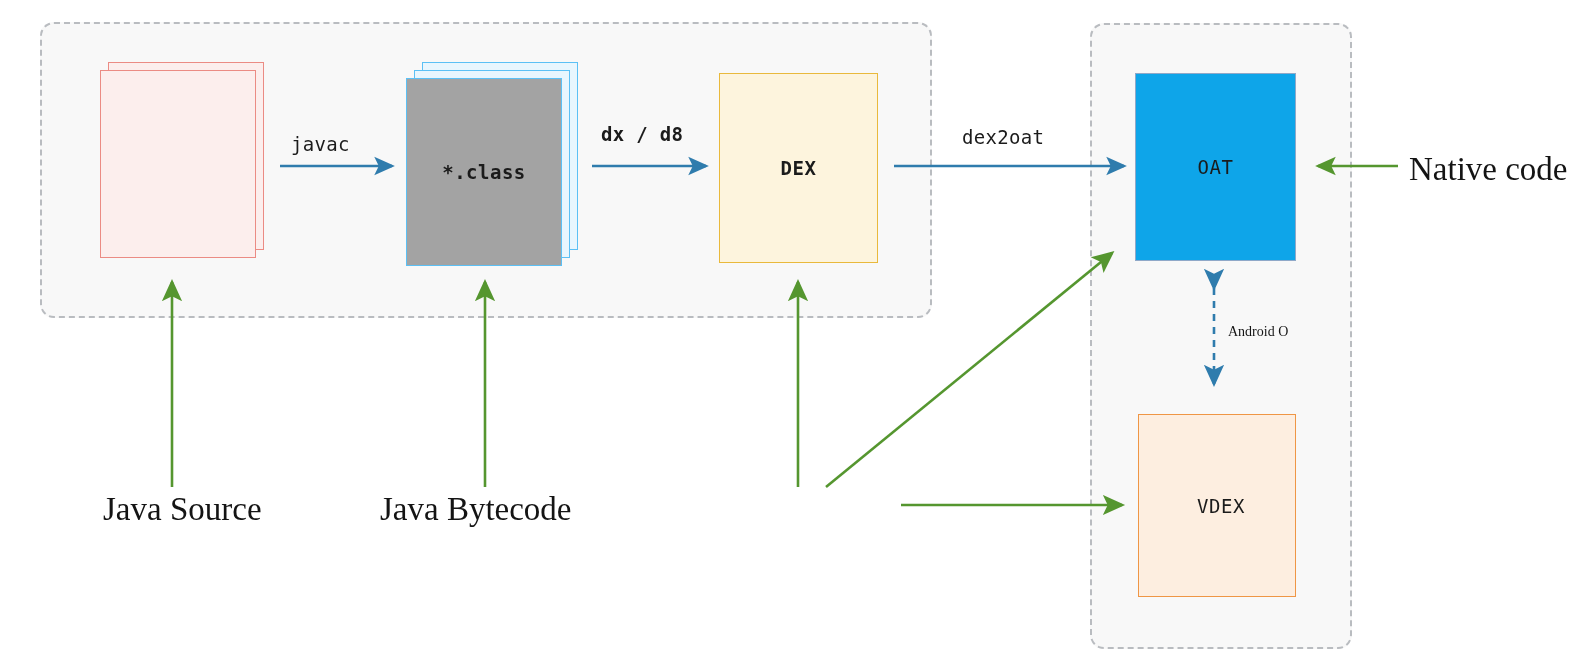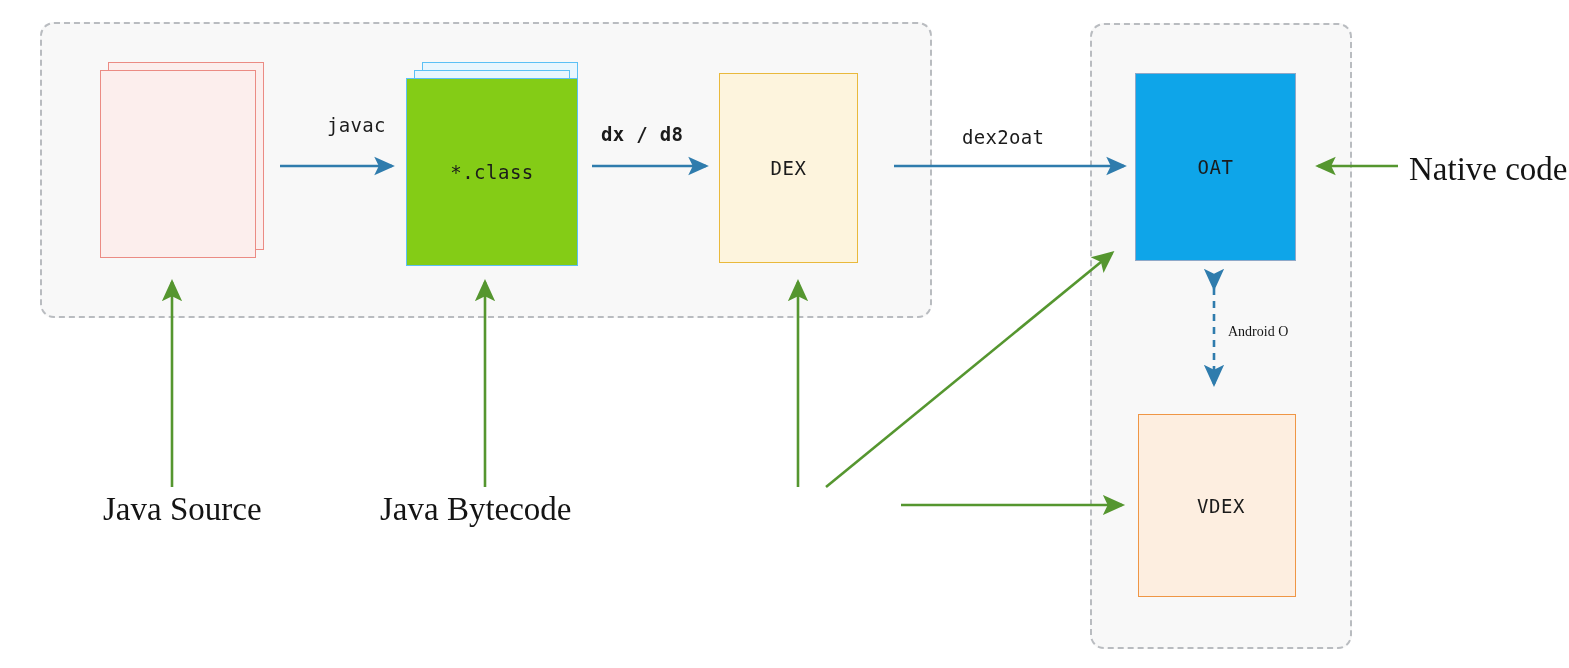--- a/index.html
+++ b/index.html
@@ -78,26 +78,26 @@
   <div class="grp" style="left:1090px; top:23px; width:258px; height:622px;"></div>
 
   <div style="position:absolute; left:92px; top:62px; width:172px; height:206px;">
     <div class="sheet" style="left:16px; top:0px; width:156px; height:188px; background:#fceeed; border:1.6px solid #eb8b84;"></div>
     <div class="sheet" style="left:8px; top:8px; width:156px; height:188px; background:#fceeed; border:1.6px solid #eb8b84;"></div>
   </div>
 
   <div style="position:absolute; left:406px; top:62px; width:172px; height:206px;">
     <div class="sheet" style="left:16px; top:0px; width:156px; height:188px; background:#e8f6fe; border:1.6px solid #5bc0f5;"></div>
     <div class="sheet" style="left:8px; top:8px; width:156px; height:188px; background:#e8f6fe; border:1.6px solid #5bc0f5;"></div>
-    <div class="sheet box" style="left:0px; top:16px; width:172px; height:188px; background:#84cc16; border:1.6px solid #5bc0f5;">
+    <div class="sheet box" style="left:0px; top:16px; width:156px; height:188px; background:#a3a3a3; border:1.6px solid #5bc0f5;font-weight:bold;">
       <span class="box-label">*.class</span>
     </div>
   </div>
 
-  <div class="box" style="left:719px; top:73px; width:139px; height:190px; background:#fdf4dd; border:1.8px solid #e9b93c;">
+  <div class="box" style="left:719px; top:73px; width:159px; height:190px; background:#fdf4dd; border:1.8px solid #e9b93c;font-weight:bold;">
     <span class="box-label">DEX</span>
   </div>
 
   <div class="box" style="left:1135px; top:73px; width:161px; height:188px; background:#0ea5e9; border:1.8px solid #8fa8c8;">
     <span class="box-label">OAT</span>
   </div>
 
   <div class="box" style="left:1138px; top:414px; width:158px; height:183px; background:#fdeee0; border:1.8px solid #ef9645;padding-left:8px;">
     <span class="box-label">VDEX</span>
   </div>
@@ -129,21 +129,21 @@
 
     <line x1="485" y1="487" x2="485" y2="282" stroke="#55962f" stroke-width="2.6" marker-end="url(#ah-green)"></line>
 
     <line x1="798" y1="487" x2="798" y2="282" stroke="#55962f" stroke-width="2.6" marker-end="url(#ah-green)"></line>
 
     <line x1="826" y1="487" x2="1112" y2="253" stroke="#55962f" stroke-width="2.6" marker-end="url(#ah-green)"></line>
 
     <line x1="901" y1="505" x2="1122" y2="505" stroke="#55962f" stroke-width="2.6" marker-end="url(#ah-green)"></line>
   </svg>
 
-  <span class="edge-label" style="left:291px; top:114px;margin-left:36px;">javac</span>
+  <span class="edge-label" style="left:291px; top:133px;">javac</span>
   <span class="edge-label" style="left:601px; top:123px;font-weight:bold;">dx / d8</span>
   <span class="edge-label" style="left:962px; top:126px;">dex2oat</span>
 
   <span class="serif-label" style="left:103px; top:491px;">Java Source</span>
   <span class="serif-label" style="left:380px; top:491px;text-align:right;">Java Bytecode</span>
   <span class="serif-label" style="left:1409px; top:151px;">Native code</span>
   <span class="serif-small" style="left:1228px; top:324px;">Android O</span>
 
 </div>
 

